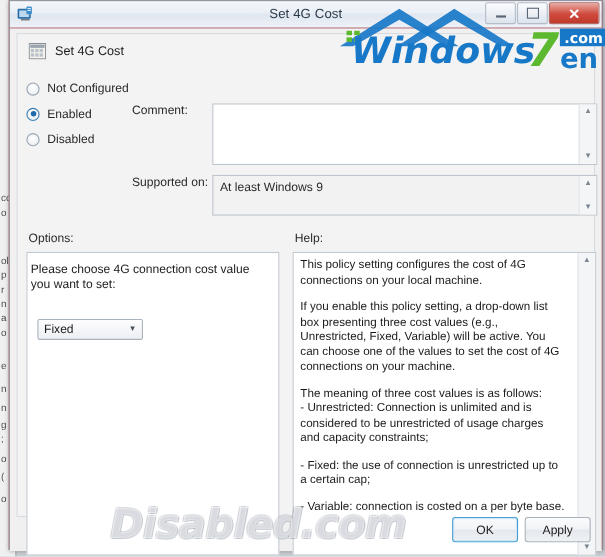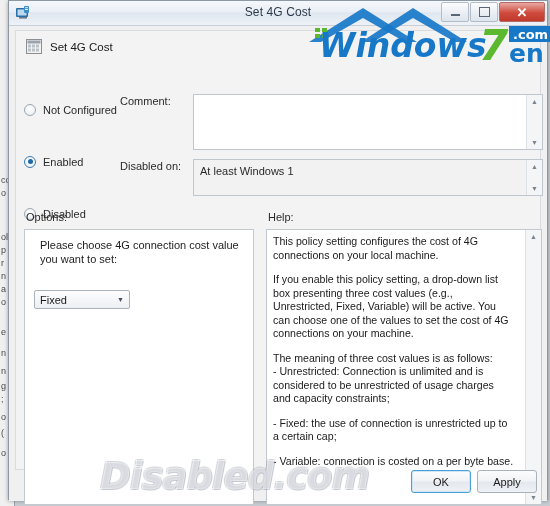--- a/index.html
+++ b/index.html
@@ -71,21 +71,21 @@
   }
 
   .policy-header{
     position:absolute;left:10px;top:8px;display:flex;align-items:center;gap:8px;
   }
   .policy-icon{width:16px;height:15px;}
   .policy-name{font-size:11.5px;color:#1a1a1a;}
 
   
   .radios{position:absolute;left:8px;top:38px;width:120px;}
-  .radio-row{display:flex;align-items:center;height:23px;gap:7px;margin-top:29px;}
+  .radio-row{display:flex;align-items:center;height:23px;gap:7px;}
   .radio{
     width:12px;height:12px;border-radius:50%;
     border:1px solid #9aa6b2;
     background:radial-gradient(circle at 50% 38%,#ffffff 0%,#eef1f5 70%,#dde3ea 100%);
     box-sizing:border-box;position:relative;flex:none;
   }
   .radio.checked{border-color:#3c7fb1;}
   .radio.checked::after{
     content:"";position:absolute;left:2.5px;top:2.5px;width:5px;height:5px;
     border-radius:50%;background:#1f6aa8;
@@ -118,21 +118,21 @@
 
   
   .lbl-options{position:absolute;left:10px;top:180px;font-size:11px;color:#2a2a2a;}
   .lbl-help{position:absolute;left:252px;top:180px;font-size:11px;color:#2a2a2a;}
 
   .options-panel{
     position:absolute;left:8px;top:198px;width:230px;height:276px;
     background:#fff;border:1px solid #c3c9d0;box-sizing:border-box;
   }
   .opt-text{
-    position:absolute;left:15px;top:8px;width:205px;
+    position:absolute;left:3px;top:8px;width:205px;
     font-size:11px;line-height:14px;color:#1d1d1d;
   }
   .combo{
     position:absolute;left:9px;top:60px;width:96px;height:19px;
     background:linear-gradient(to bottom,#fdfdfe,#eceff3);
     border:1px solid #aab2bb;border-radius:2px;box-sizing:border-box;
     display:flex;align-items:center;
   }
   .combo-value{padding-left:5px;font-size:11px;color:#1a1a1a;flex:1;}
   .combo-arrow{
@@ -278,23 +278,23 @@
         </div>
 
         <div class="lbl-comment">Comment:</div>
         <div class="field comment-box">
           <div class="vscroll">
             <div class="arrow up">▲</div>
             <div class="arrow down">▼</div>
           </div>
         </div>
 
-        <div class="lbl-supported">Disabled on:</div>
+        <div class="lbl-supported">Supported on:</div>
         <div class="field supported-box">
-          <div class="supported-text">At least Windows 1</div>
+          <div class="supported-text">At least Windows 9</div>
           <div class="vscroll">
             <div class="arrow up">▲</div>
             <div class="arrow down">▼</div>
           </div>
         </div>
 
         <div class="lbl-options">Options:</div>
         <div class="lbl-help">Help:</div>
 
         <div class="options-panel">

